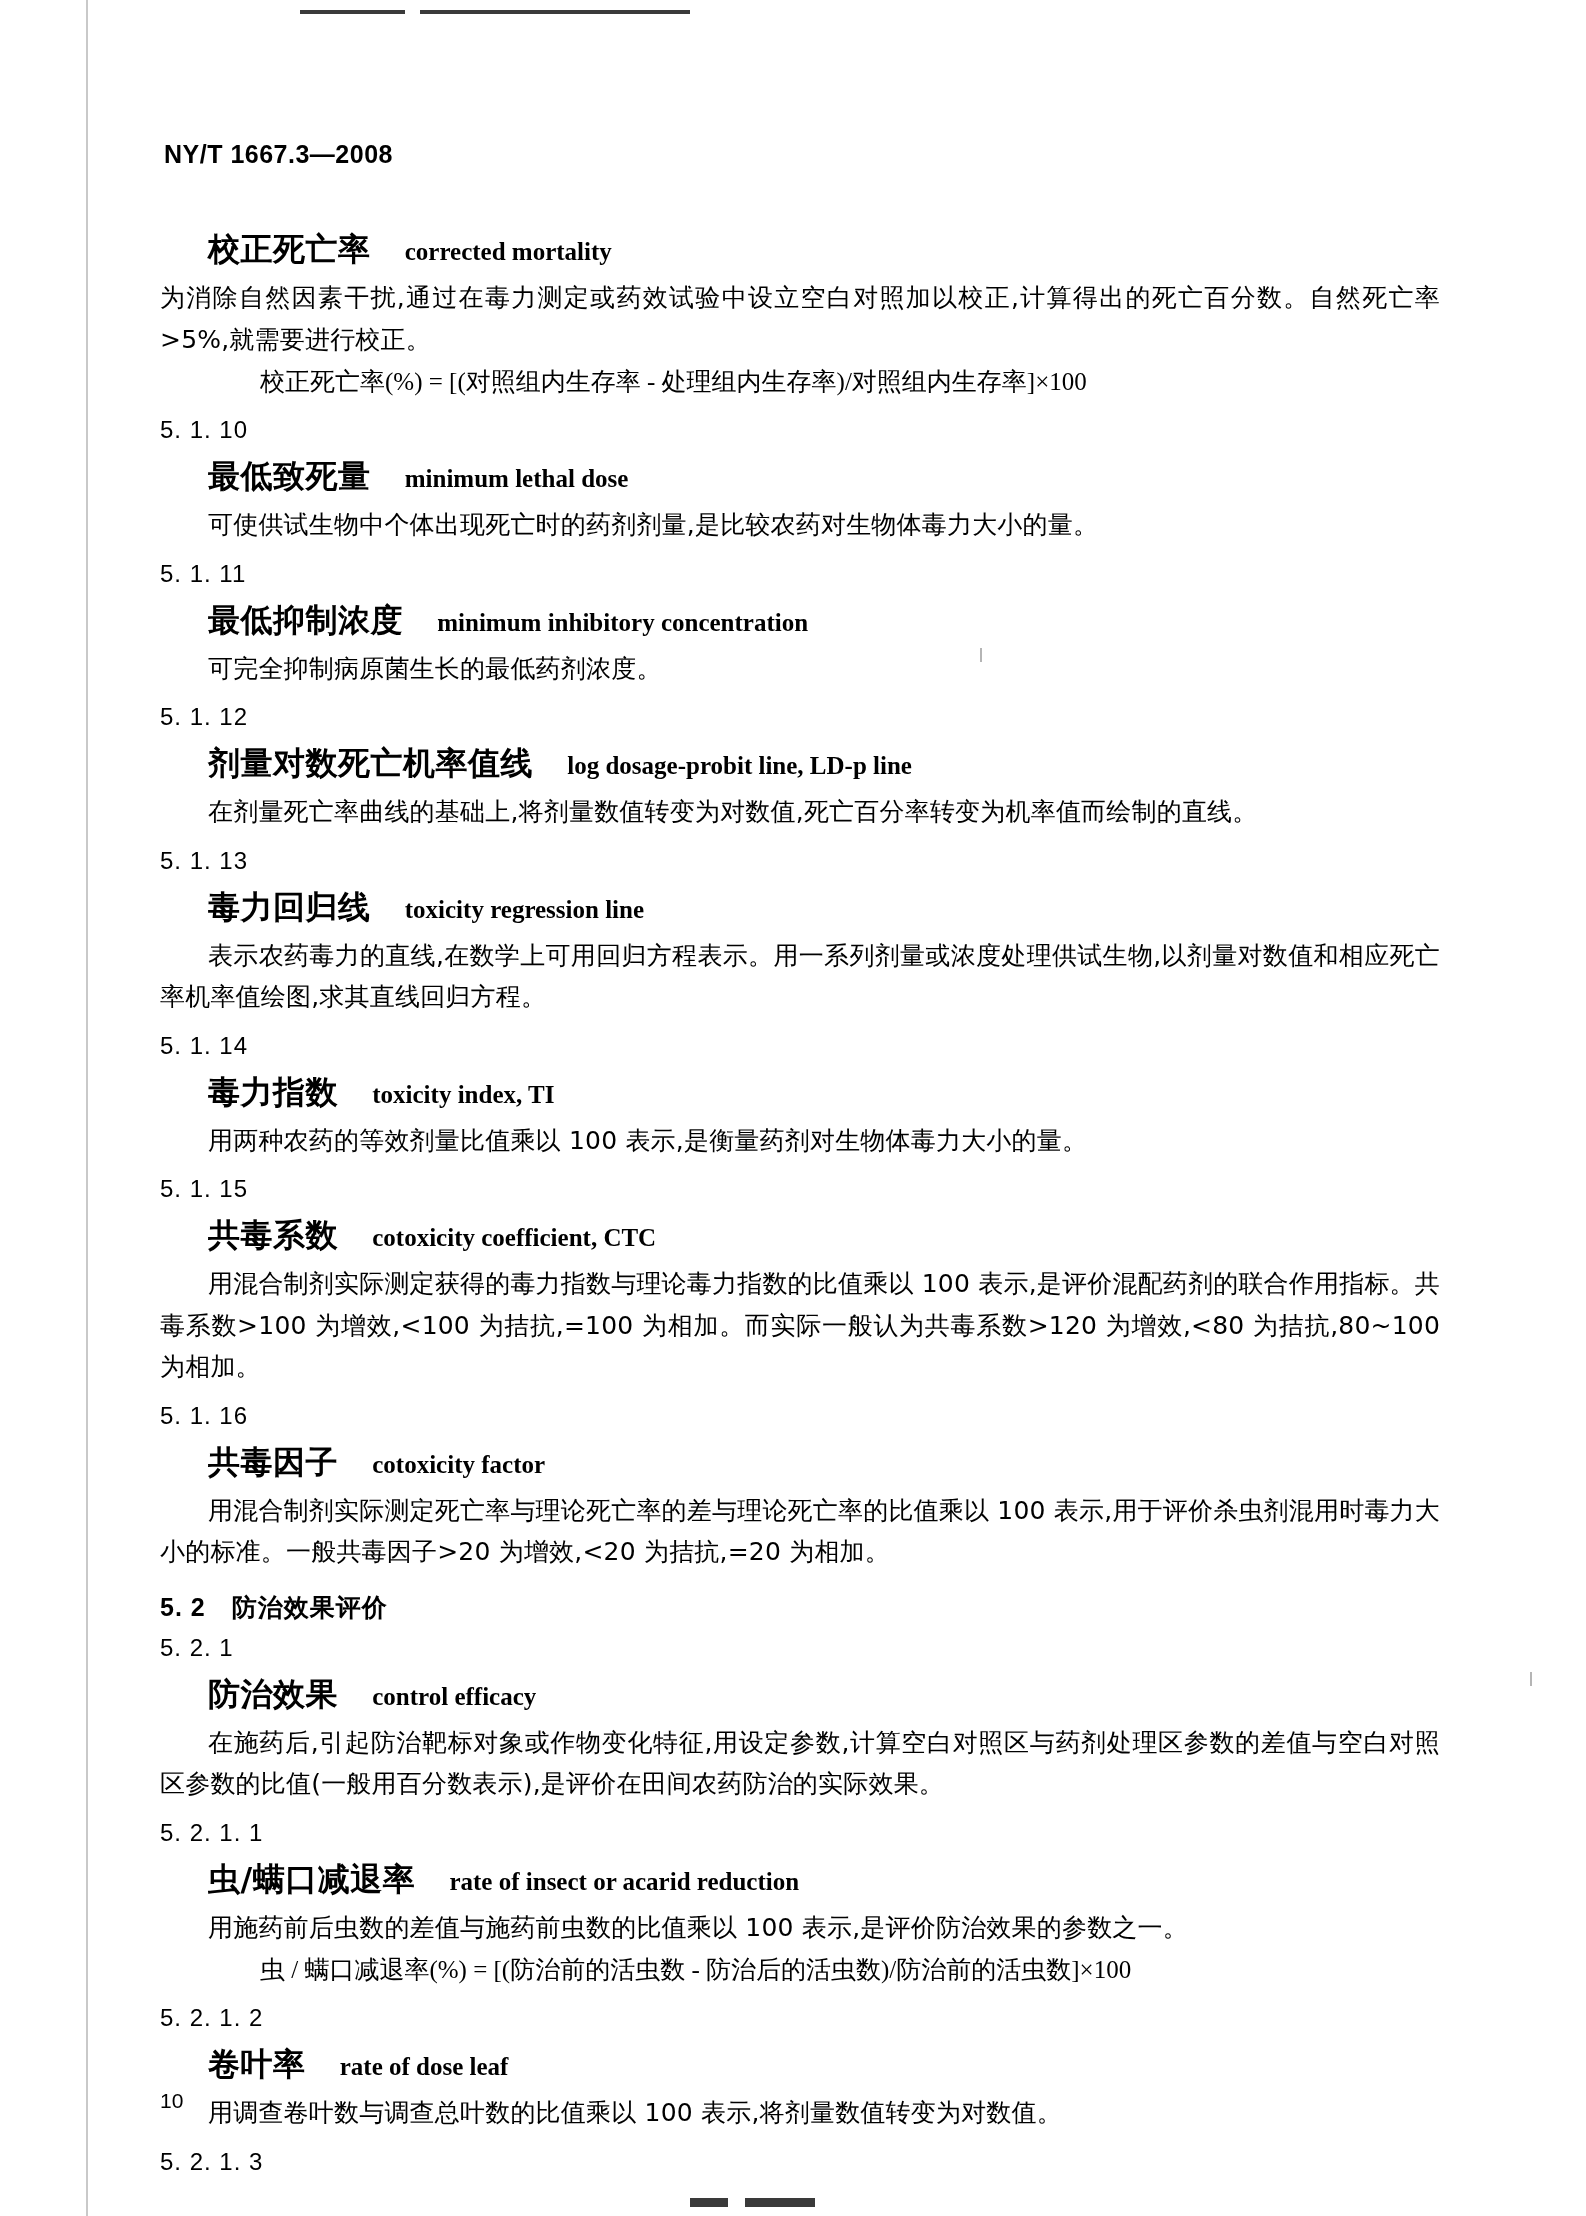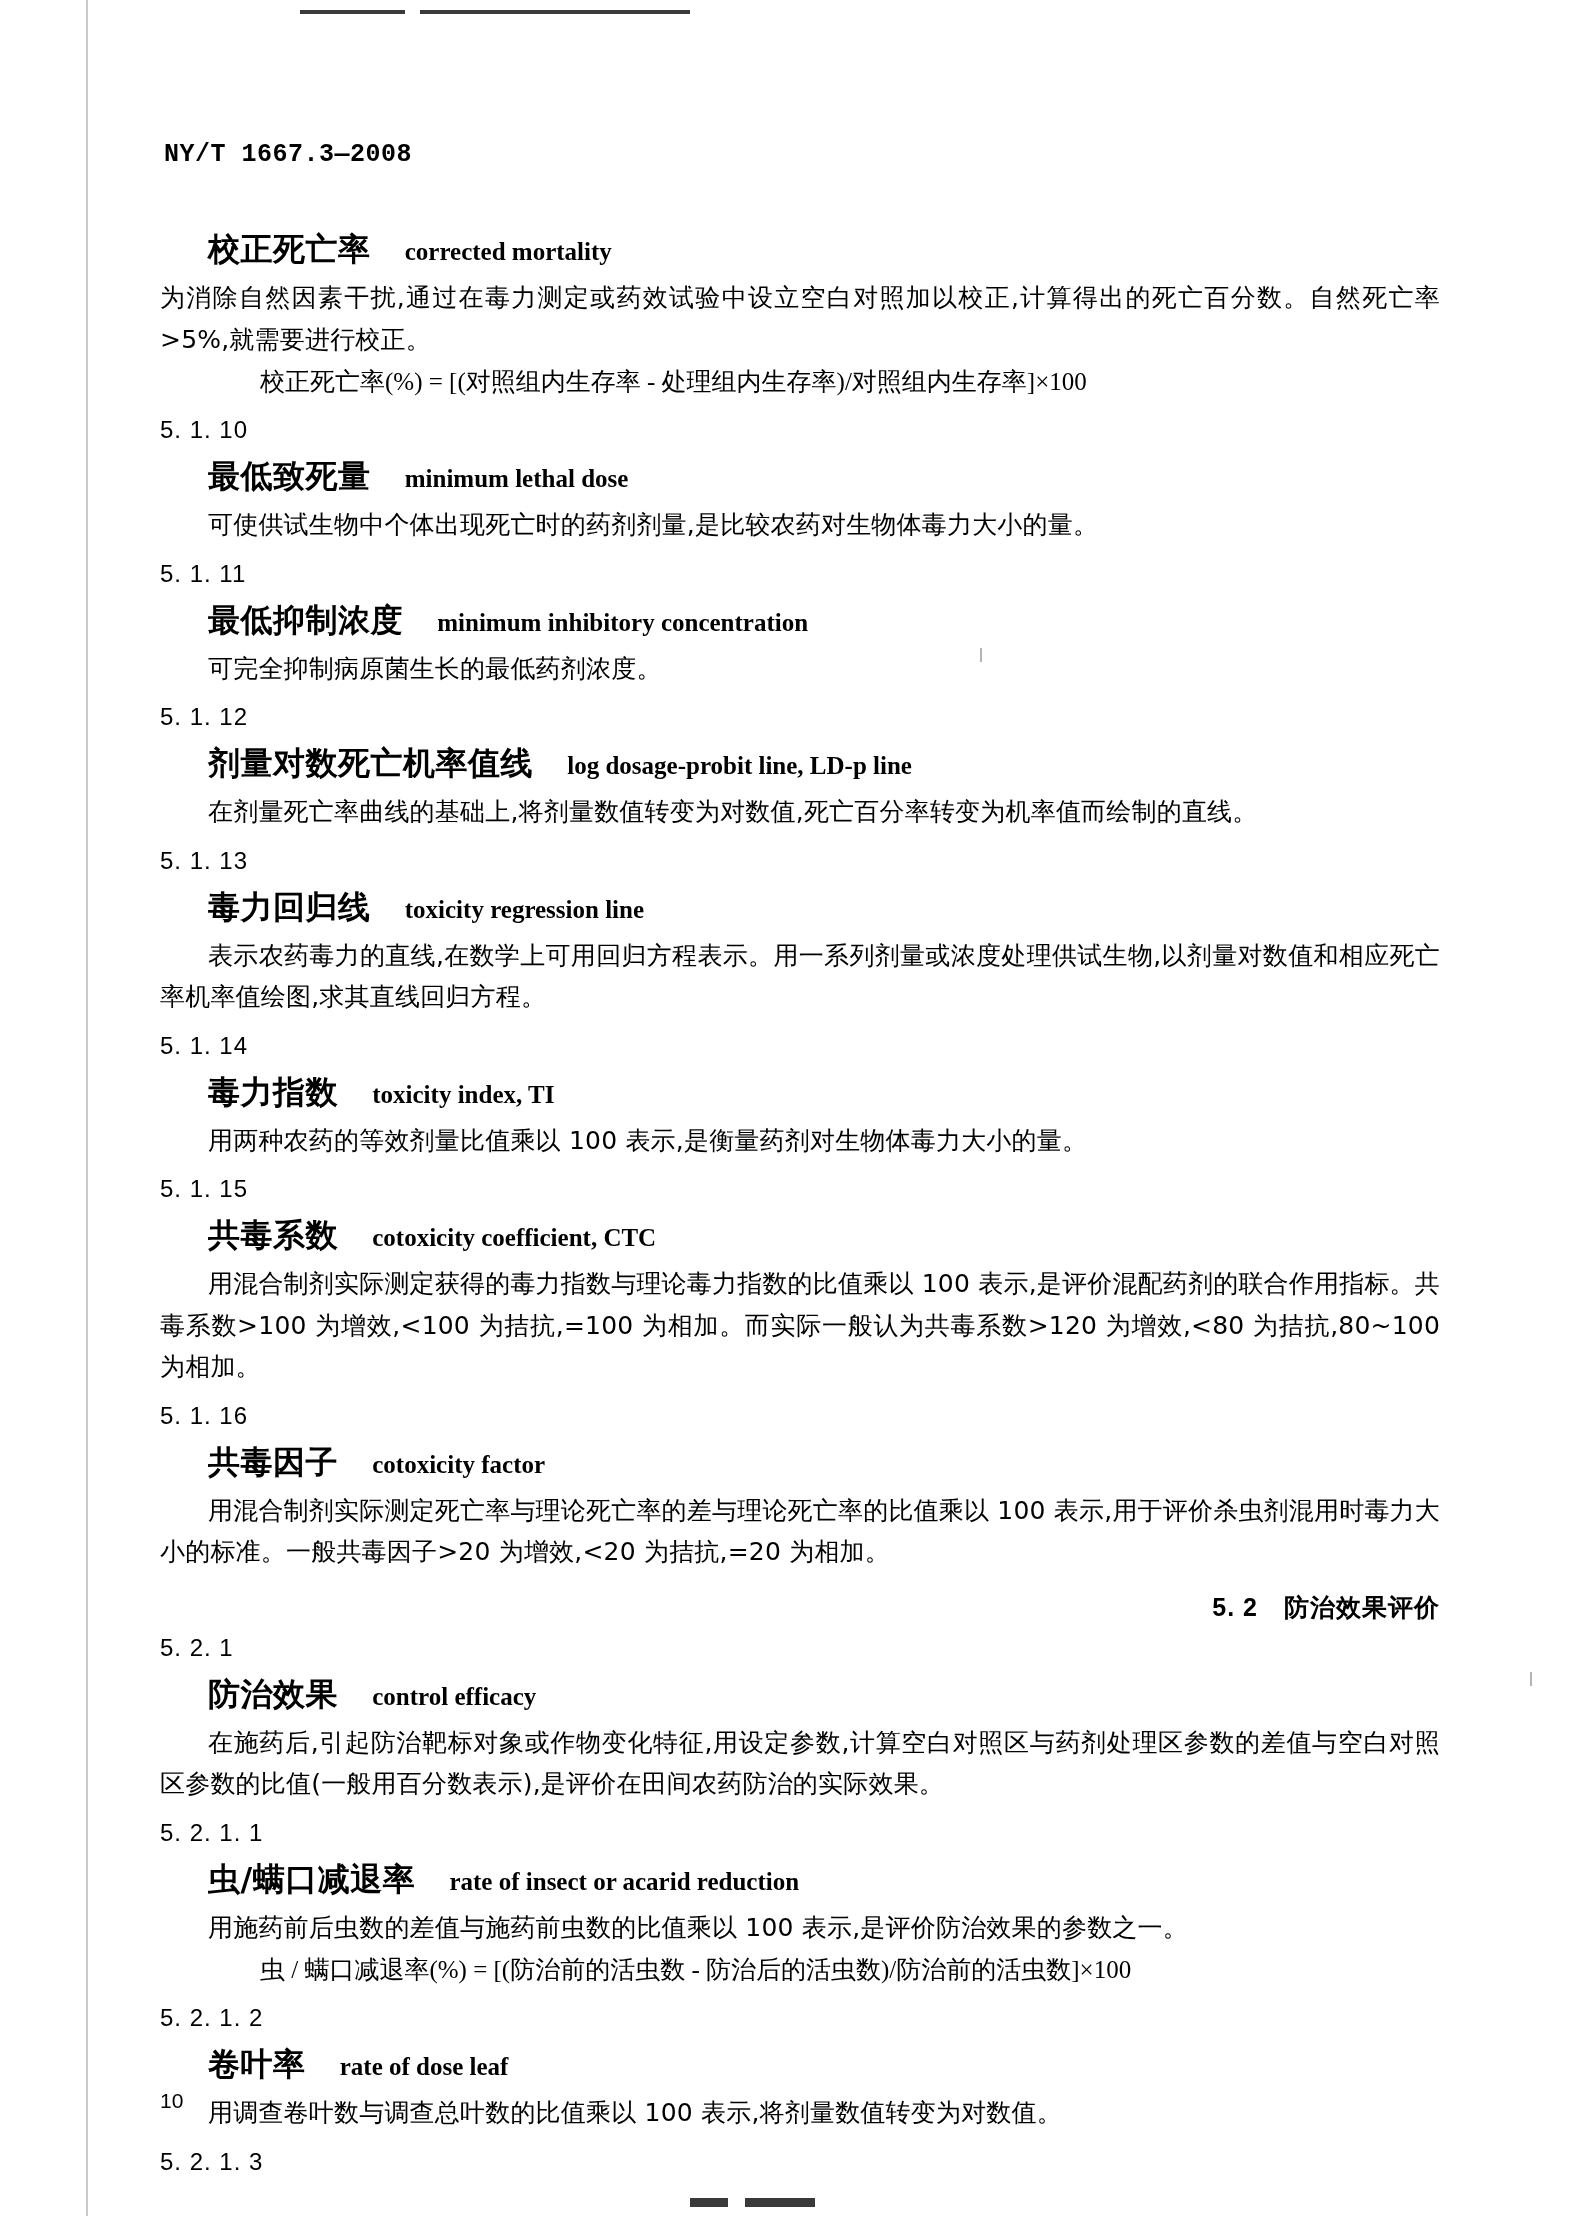--- a/index.html
+++ b/index.html
@@ -36,21 +36,21 @@
   }
 
   .content {
     position: absolute;
     left: 160px;
     top: 140px;
     width: 1280px;
   }
 
   .doc-code {
-    font-family: Liberation Mono, monospace;
+    font-family: Liberation Sans, sans-serif;
     font-size: 25px;
     letter-spacing: 0.5px;
     font-weight: 600;
     margin: 0 0 56px 4px;
   }
 
   .clause-num {
     font-family: "Liberation Sans", sans-serif;
     font-size: 24px;
     letter-spacing: 1px;
@@ -93,21 +93,20 @@
     font-size: 25px;
     line-height: 1.6;
     font-family: Liberation Serif, serif;
   }
   .section-head {
     font-family: "DejaVu Sans", sans-serif;
     font-weight: bold;
     font-size: 25px;
     margin: 18px 0 10px 0;
     letter-spacing: 1px;
-    text-align: right;
   }
   .section-head .num {
     font-family: "Liberation Sans", sans-serif;
     font-weight: bold;
     margin-right: 26px;
   }
   .page-num {
     position: absolute;
     left: 160px;
     top: 2058px;

